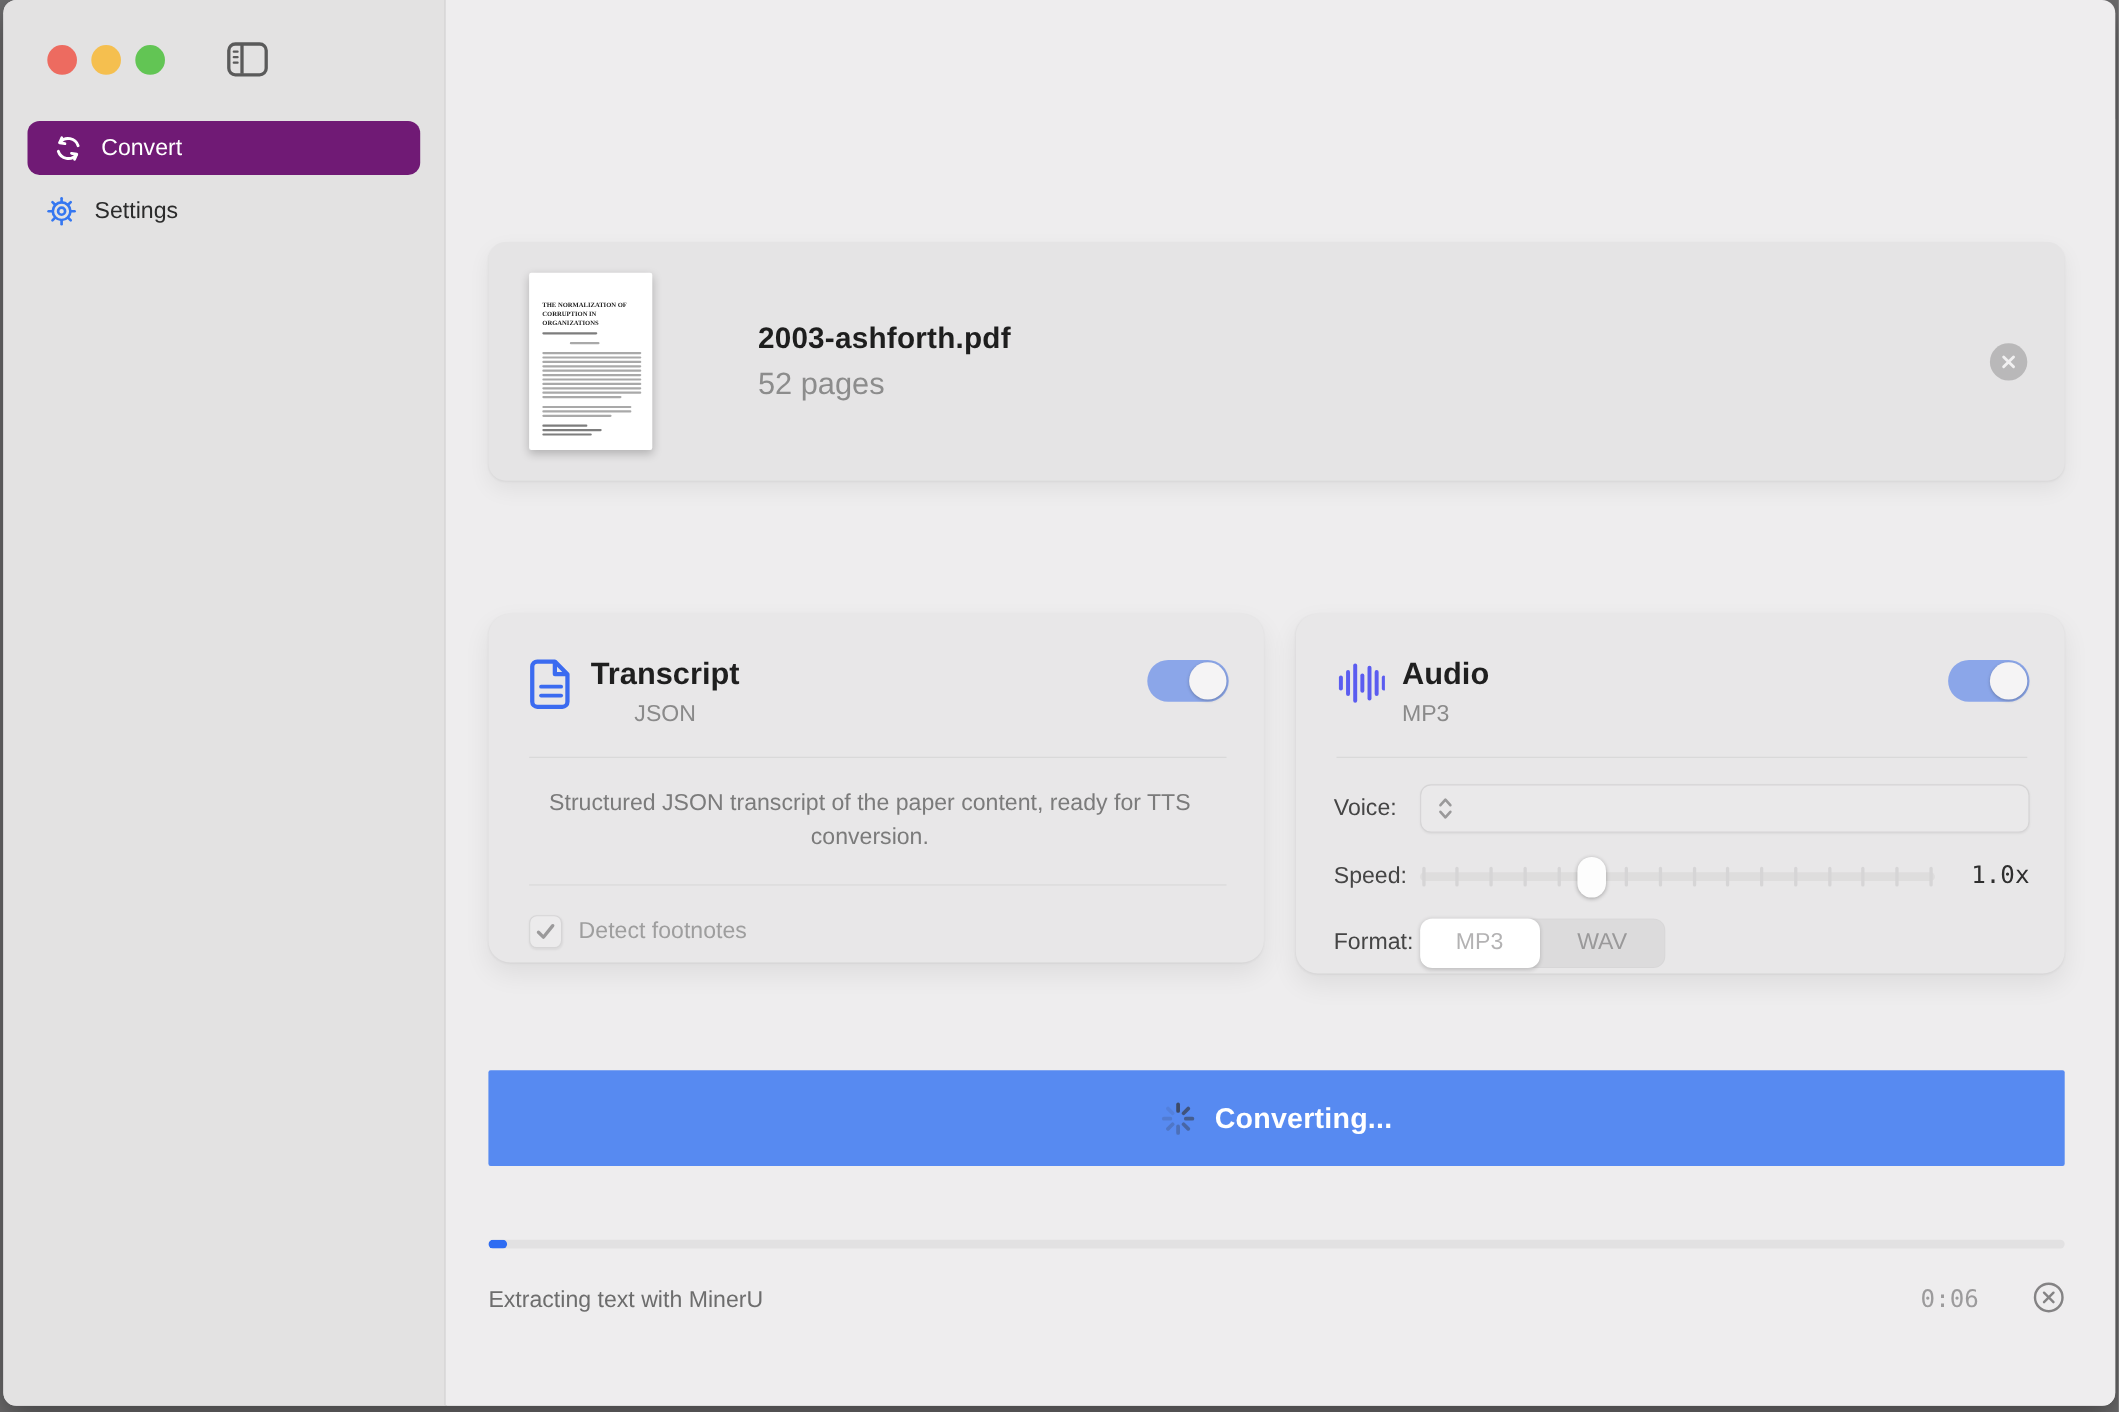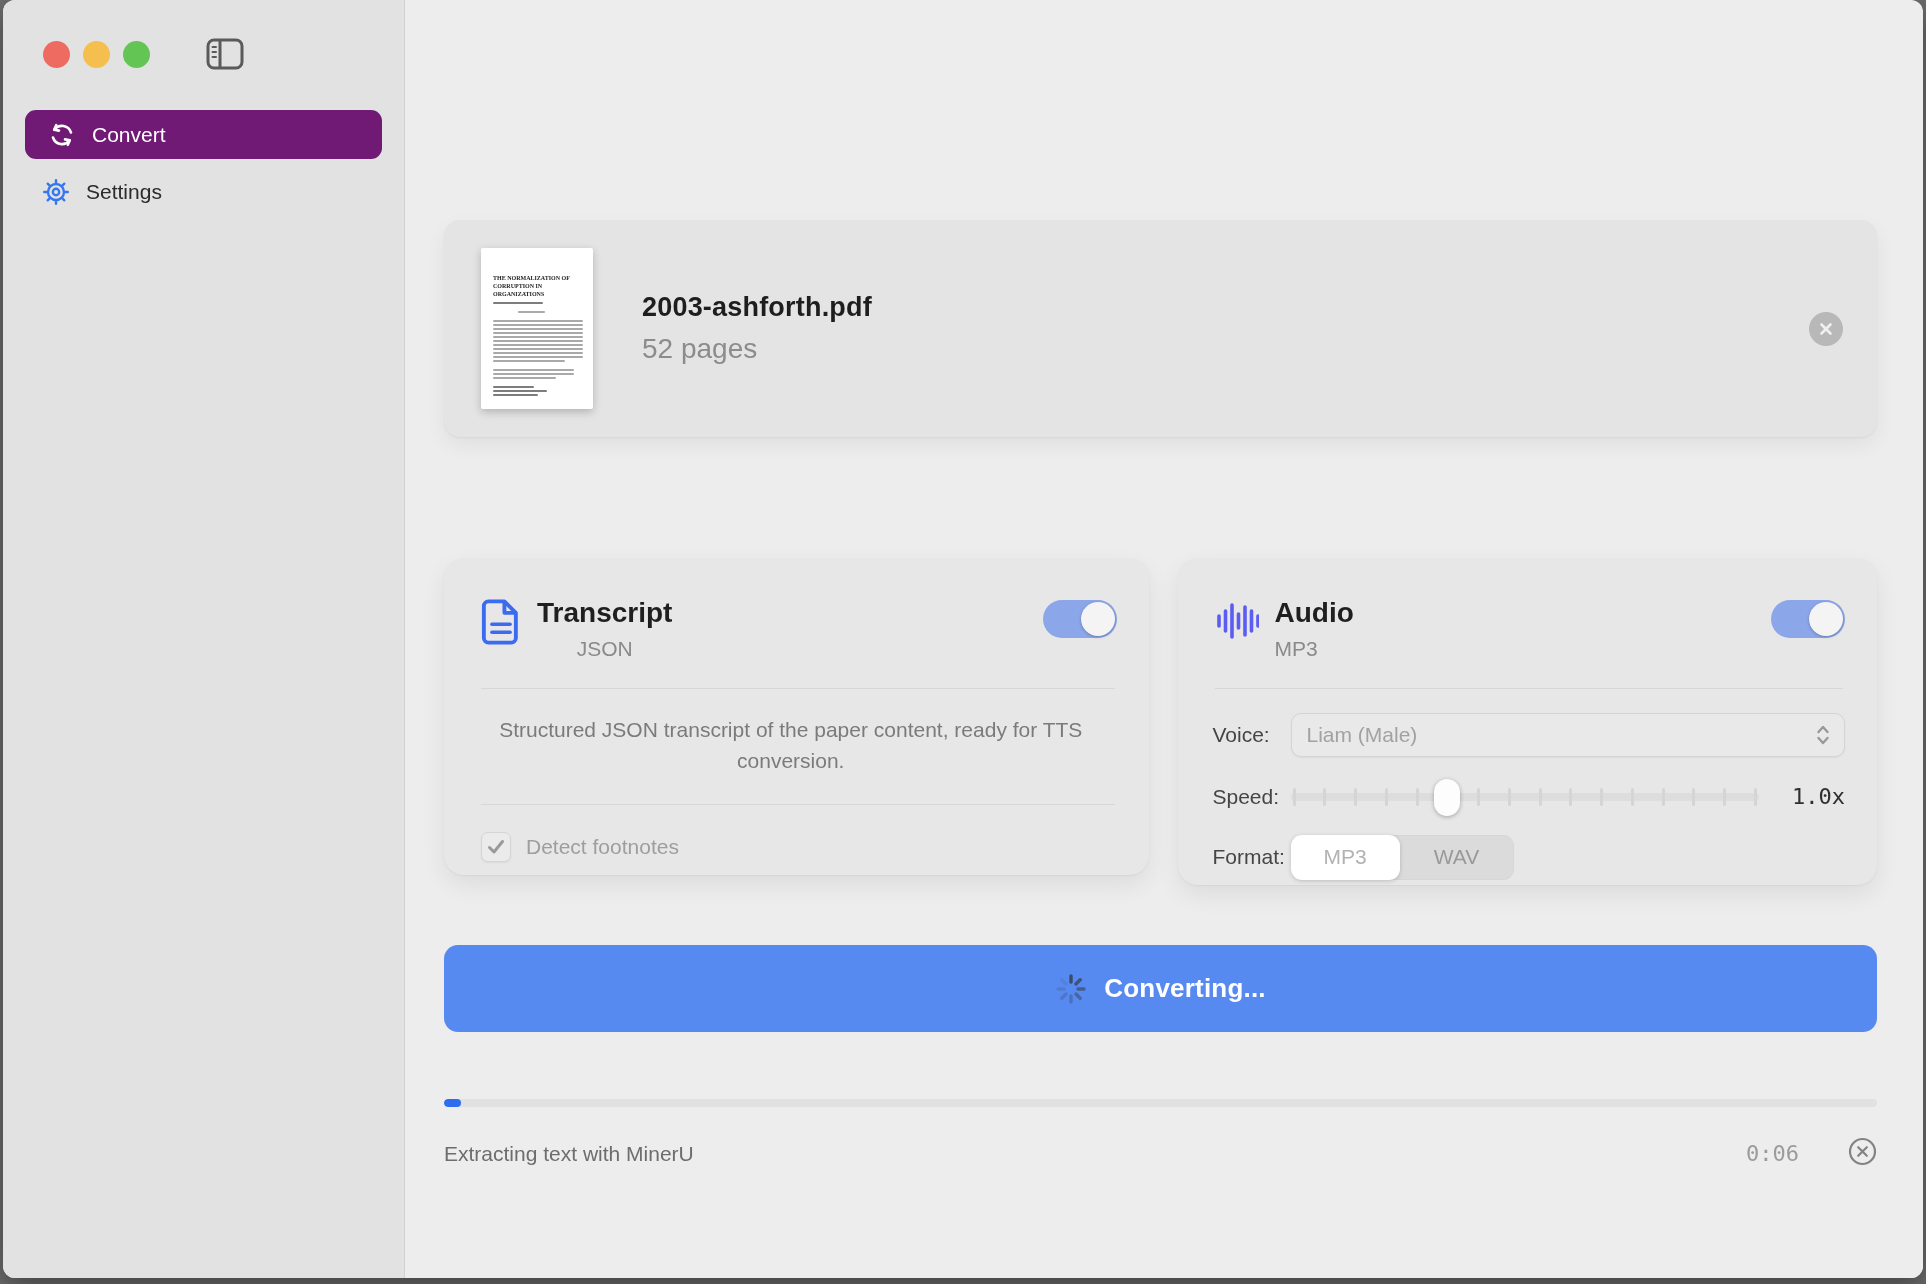--- a/index.html
+++ b/index.html
@@ -22,21 +22,21 @@
   .app-title { font-size:25px; font-weight:700; color:#3c3c3c; }
   .content { position:absolute; left:403px; right:0; top:108px; bottom:0; background:#eeedee; padding:0 46px 0 38px; }
 
   
   .file-card { margin-top:112px; height:217px; background:#e5e4e5; border-radius:16px; box-shadow:0 8px 20px rgba(0,0,0,.06), 0 1px 2px rgba(0,0,0,.05); display:flex; align-items:center; padding:0 50px 0 37px; position:relative; }
   .thumb { width:112px; height:161px; background:#ffffff; border-radius:2px; box-shadow:0 3px 9px rgba(0,0,0,.22); padding:26px 10px 0 12px; overflow:hidden; flex:none; }
   .thumb-title { font-family:"Liberation Serif","DejaVu Serif",serif; font-size:6px; font-weight:700; color:#1c1c1c; line-height:1.35; margin-bottom:4px; }
   .thumb-line { height:1.6px; background:#a9a9a9; margin-bottom:2.4px; border-radius:1px; }
   .thumb-line.dark { background:#7d7d7d; }
   .thumb-gap { height:5px; }
-  .file-meta { margin-left:49px; }
+  .file-meta { margin-left:96px; }
   .file-name { font-size:27px; font-weight:700; color:#1e1e1e; letter-spacing:.2px; }
   .file-pages { font-size:28px; color:#8c8c8c; margin-top:10px; }
   .file-remove { position:absolute; right:34px; top:92px; width:34px; height:34px; border-radius:50%; background:#b9b8b9; display:flex; align-items:center; justify-content:center; }
 
   
   .opt-row { display:flex; gap:29px; margin-top:121px; }
   .opt-card { background:#e8e7e8; border-radius:20px; box-shadow:0 10px 24px rgba(0,0,0,.07), 0 1px 2px rgba(0,0,0,.05); }
   .card-transcript { width:705px; height:317px;text-align:center; }
   .card-audio { width:700px; height:327px; }
   .opt-head { display:flex; align-items:flex-start; padding:40px 32px 0 37px; }
@@ -63,21 +63,21 @@
   .ticks i { width:3px; height:18px; background:#d6d5d6; border-radius:1.5px; }
   .slider-knob { position:absolute; left:calc(33.3% - 13px); top:1px; width:26px; height:37px; border-radius:13px; background:#fdfdfd; box-shadow:0 1px 4px rgba(0,0,0,.3); }
   .speed-value { width:86px; text-align:right; font-family:"DejaVu Sans Mono","Liberation Mono",monospace; font-size:22px; color:#2f2f2f; }
   .row-format { margin-top:19px; }
   .segmented { display:inline-flex; height:45px; border-radius:11px; background:#dcdbdc; box-shadow:inset 0 0 0 1px rgba(0,0,0,.02); }
   .seg { display:flex; align-items:center; justify-content:center; font-size:21px; }
   .seg-selected { width:109px; background:#ffffff; border-radius:11px; box-shadow:0 1px 4px rgba(0,0,0,.18); color:#b3b2b3; }
   .seg-plain { width:114px; color:#9a999a; }
 
   
-  .convert-btn { margin-top:60px; height:87px; border-radius:14px; background:#578af1; display:flex; align-items:center; justify-content:center; gap:17px; }
+  .convert-btn { margin-top:88px; height:87px; border-radius:2px; background:#578af1; display:flex; align-items:center; justify-content:center; gap:17px; }
   .convert-label { font-size:26px; font-weight:700; color:#ffffff; letter-spacing:.2px; }
   .spinner { width:32px; height:32px; animation:spin .9s steps(8) infinite; }
   @keyframes spin { to { transform:rotate(360deg); } }
 
   
   .progress { margin-top:67px; height:8px; border-radius:4px; background:#e2e1e2; position:relative; overflow:hidden; }
   .progress-fill { position:absolute; left:0; top:0; bottom:0; width:17px; border-radius:4px; background:#2e6cf2; }
   .status-row { margin-top:29px; display:flex; align-items:flex-end;gap:32px; }
   .status-text { font-size:21px; color:#6d6d6d; flex:1; }
   .elapsed { font-family:"DejaVu Sans Mono","Liberation Mono",monospace; font-size:22px; color:#9c9b9c; margin-right:16px; }
@@ -230,21 +230,20 @@
           </div>
           <div class="toggle">
               <div class="knob"></div>
             </div>
         </div>
         <div class="opt-divider"></div>
 
         <div class="aud-row row-voice">
           <div class="aud-label">Voice:</div>
           <div class="select">
-            <div class="select-value">Liam (Male)</div>
             <svg width="14" height="22" viewBox="0 0 14 22" fill="none">
               <path d="M2.5 8 L7 3 L11.5 8" stroke="#9a999a" stroke-width="2.4" stroke-linecap="round" stroke-linejoin="round"></path>
               <path d="M2.5 14 L7 19 L11.5 14" stroke="#9a999a" stroke-width="2.4" stroke-linecap="round" stroke-linejoin="round"></path>
             </svg>
           </div>
         </div>
 
         <div class="aud-row row-speed">
           <div class="aud-label">Speed:</div>
           <div class="slider">

